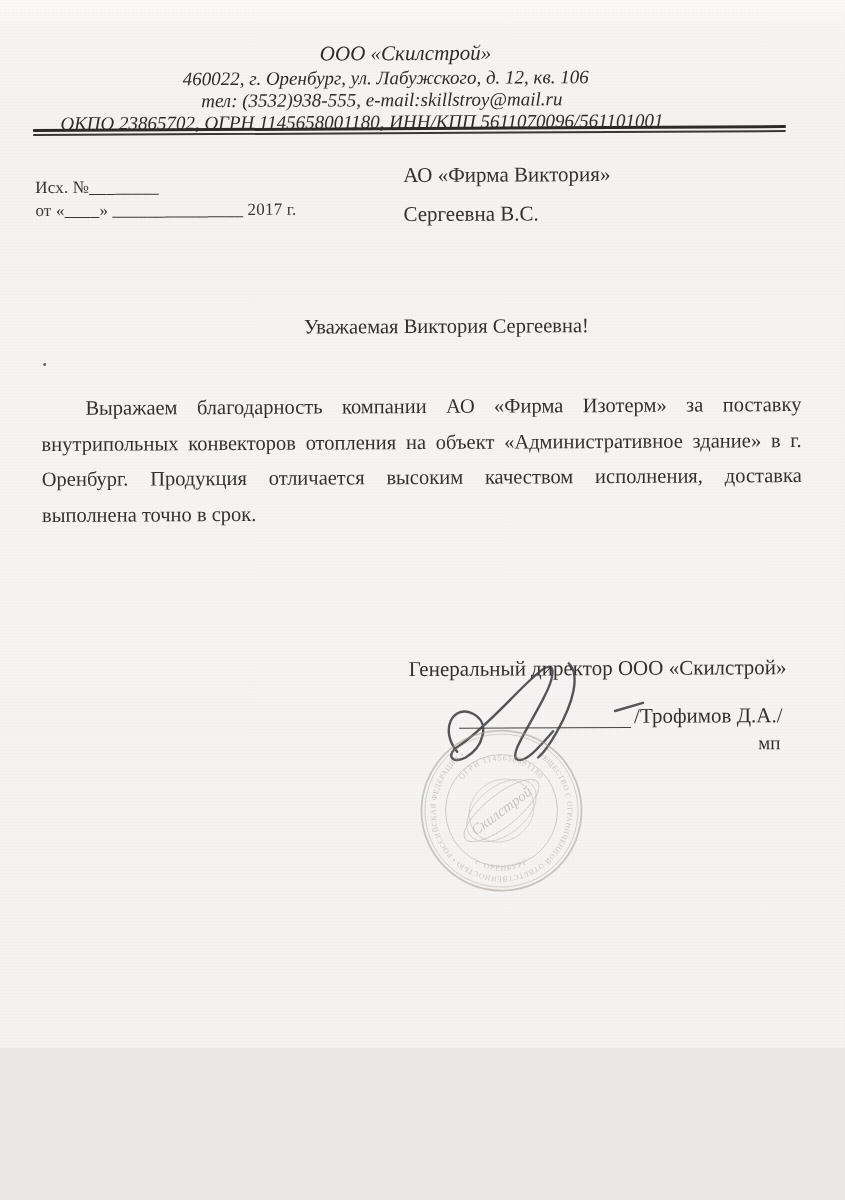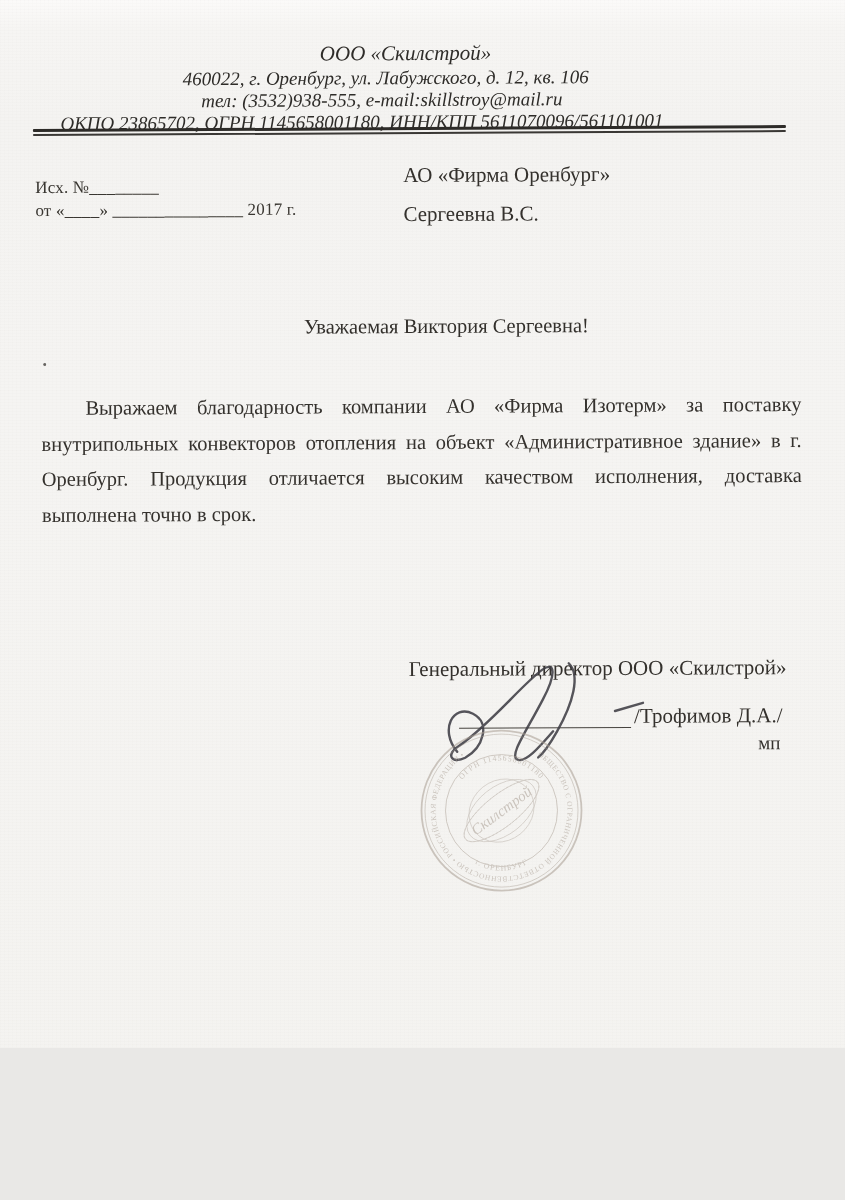--- a/index.html
+++ b/index.html
@@ -111,21 +111,21 @@
       <div class="r1"></div>
       <div class="r2"></div>
     </div>
 
     <div class="ref">
       <div>Исх. №________</div>
       <div>от «____» _______________ 2017 г.</div>
     </div>
 
     <div class="addressee">
-      <div>АО «Фирма Оренбург»</div>
+      <div>АО «Фирма Виктория»</div>
       <div>Сергеевна В.С.</div>
     </div>
 
     <div class="salutation">Уважаемая Виктория Сергеевна!</div>
 
     <div class="speck"></div>
     <div class="body-text">
       <div class="jline indent">Выражаем благодарность компании АО «Фирма Изотерм» за поставку</div>
       <div class="jline">внутрипольных конвекторов отопления на объект «Административное здание» в г.</div>
       <div class="jline">Оренбург. Продукция отличается высоким качеством исполнения, доставка</div>

